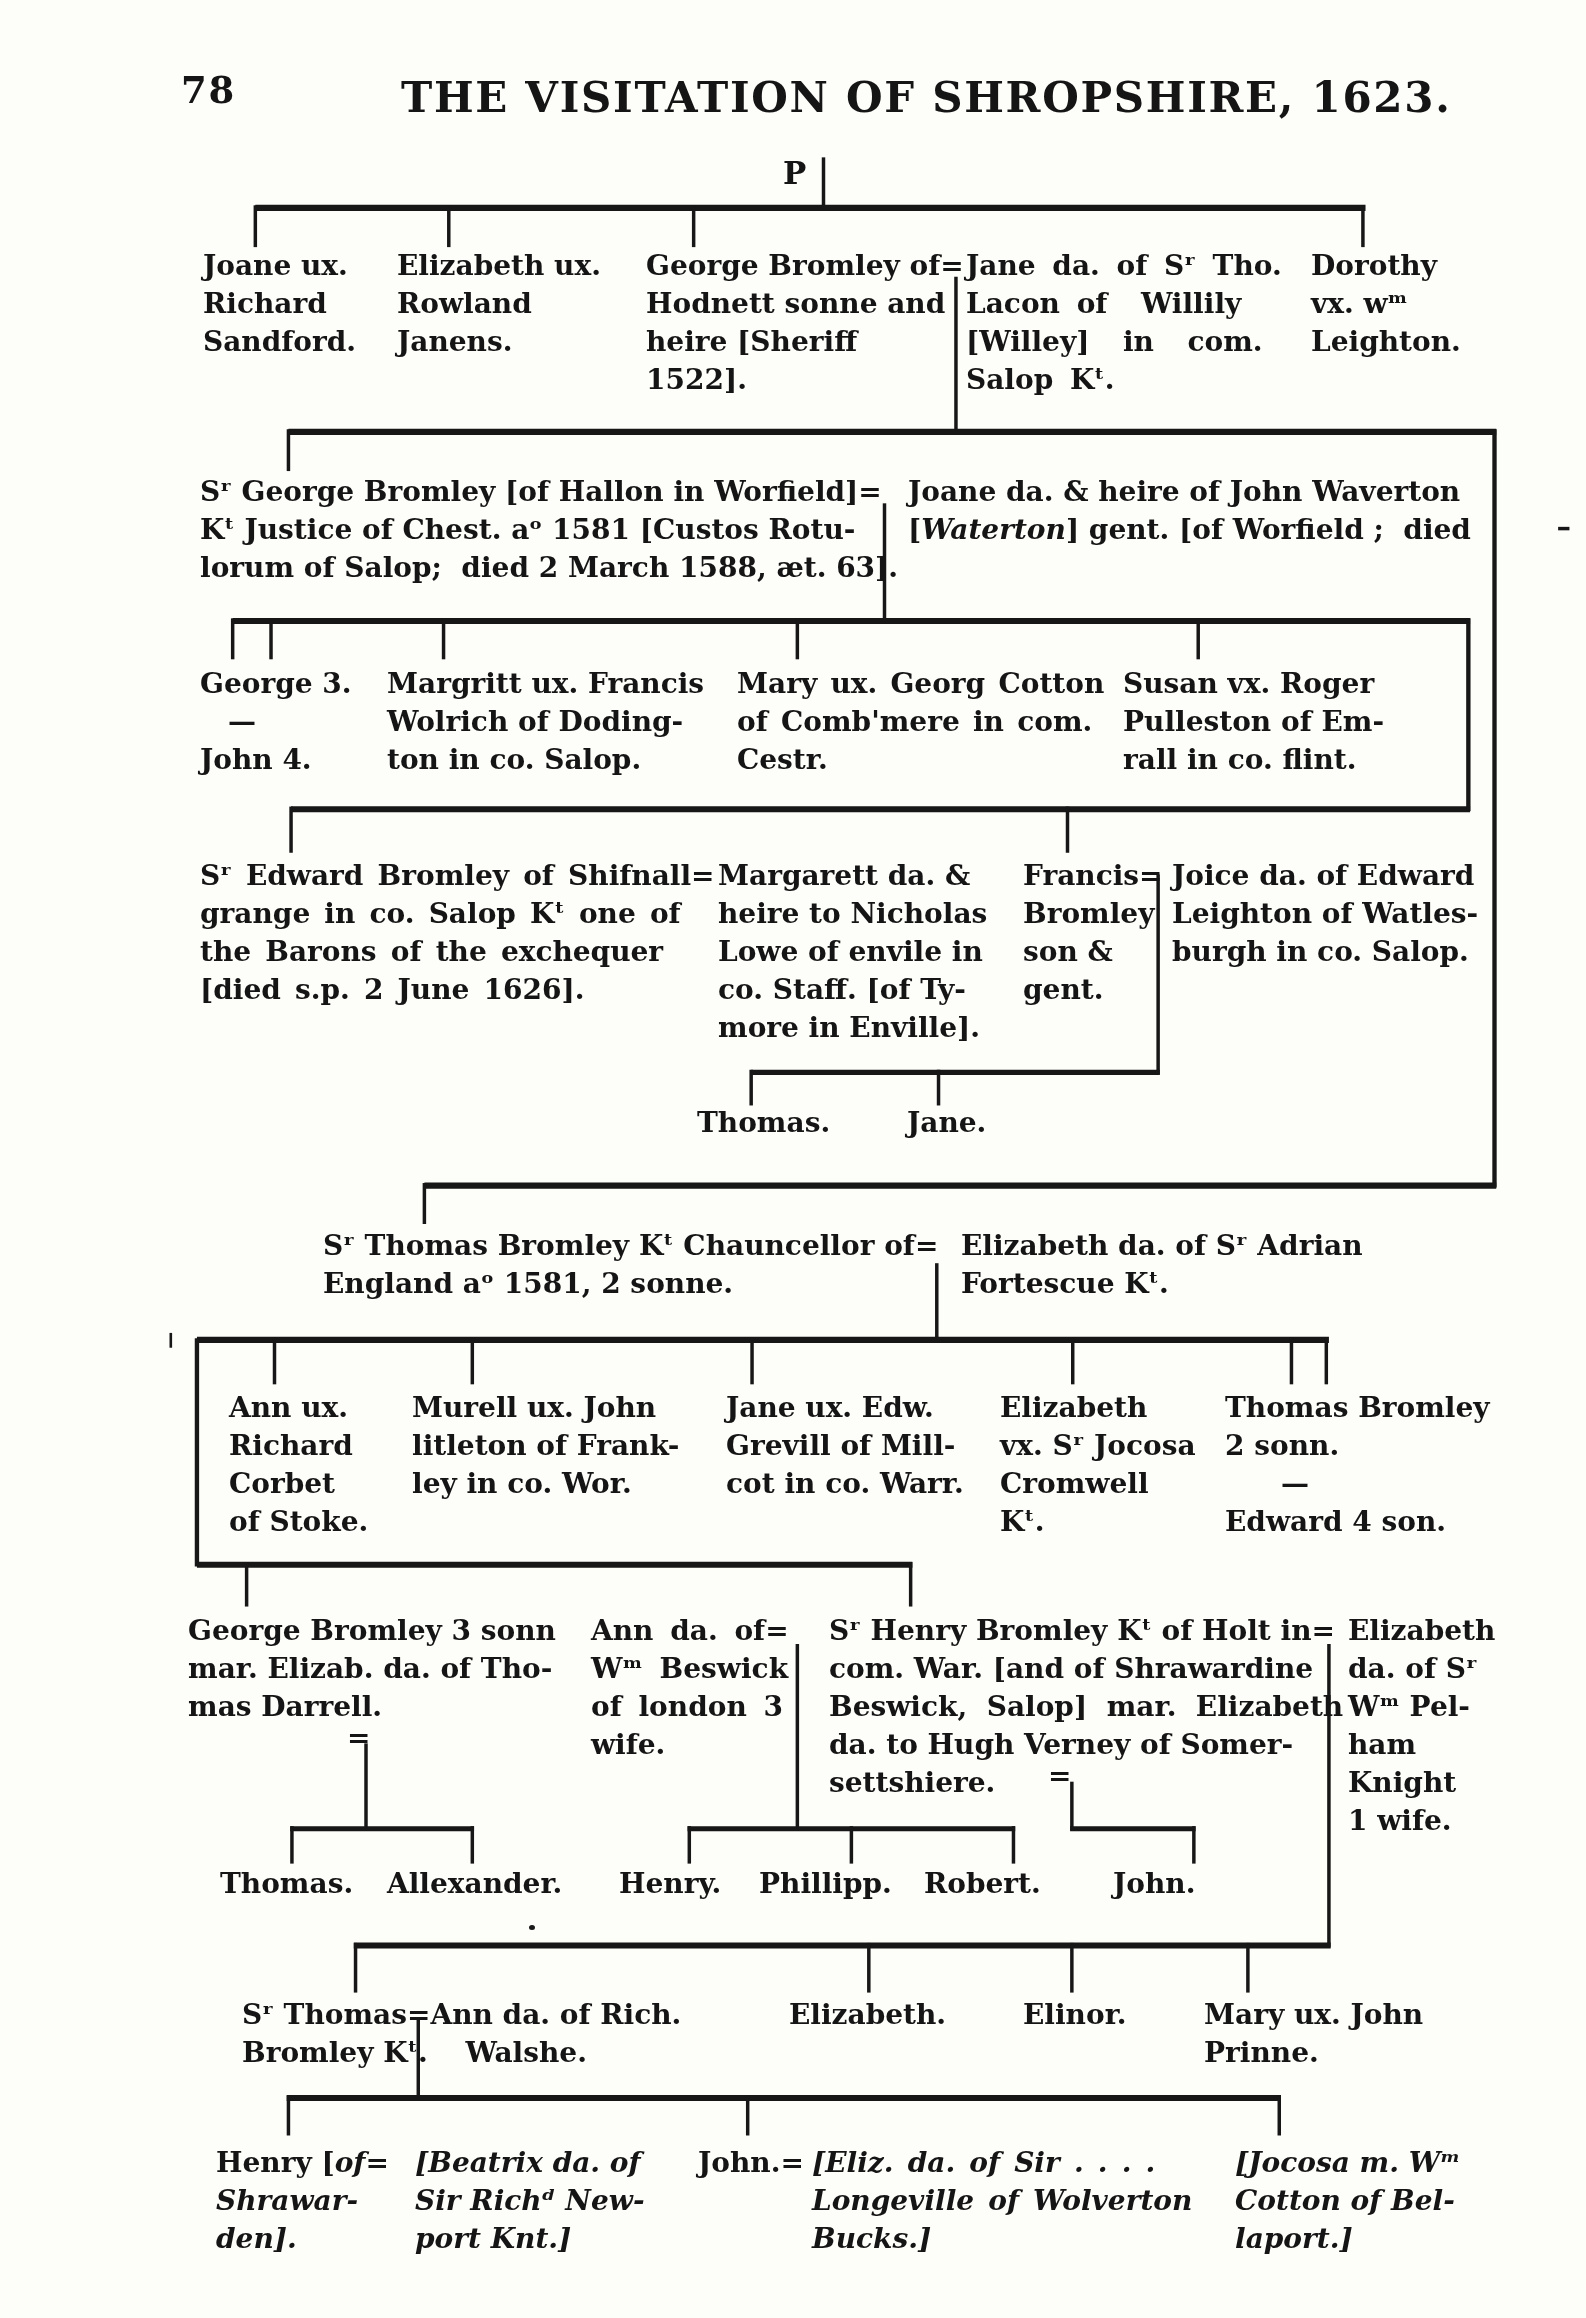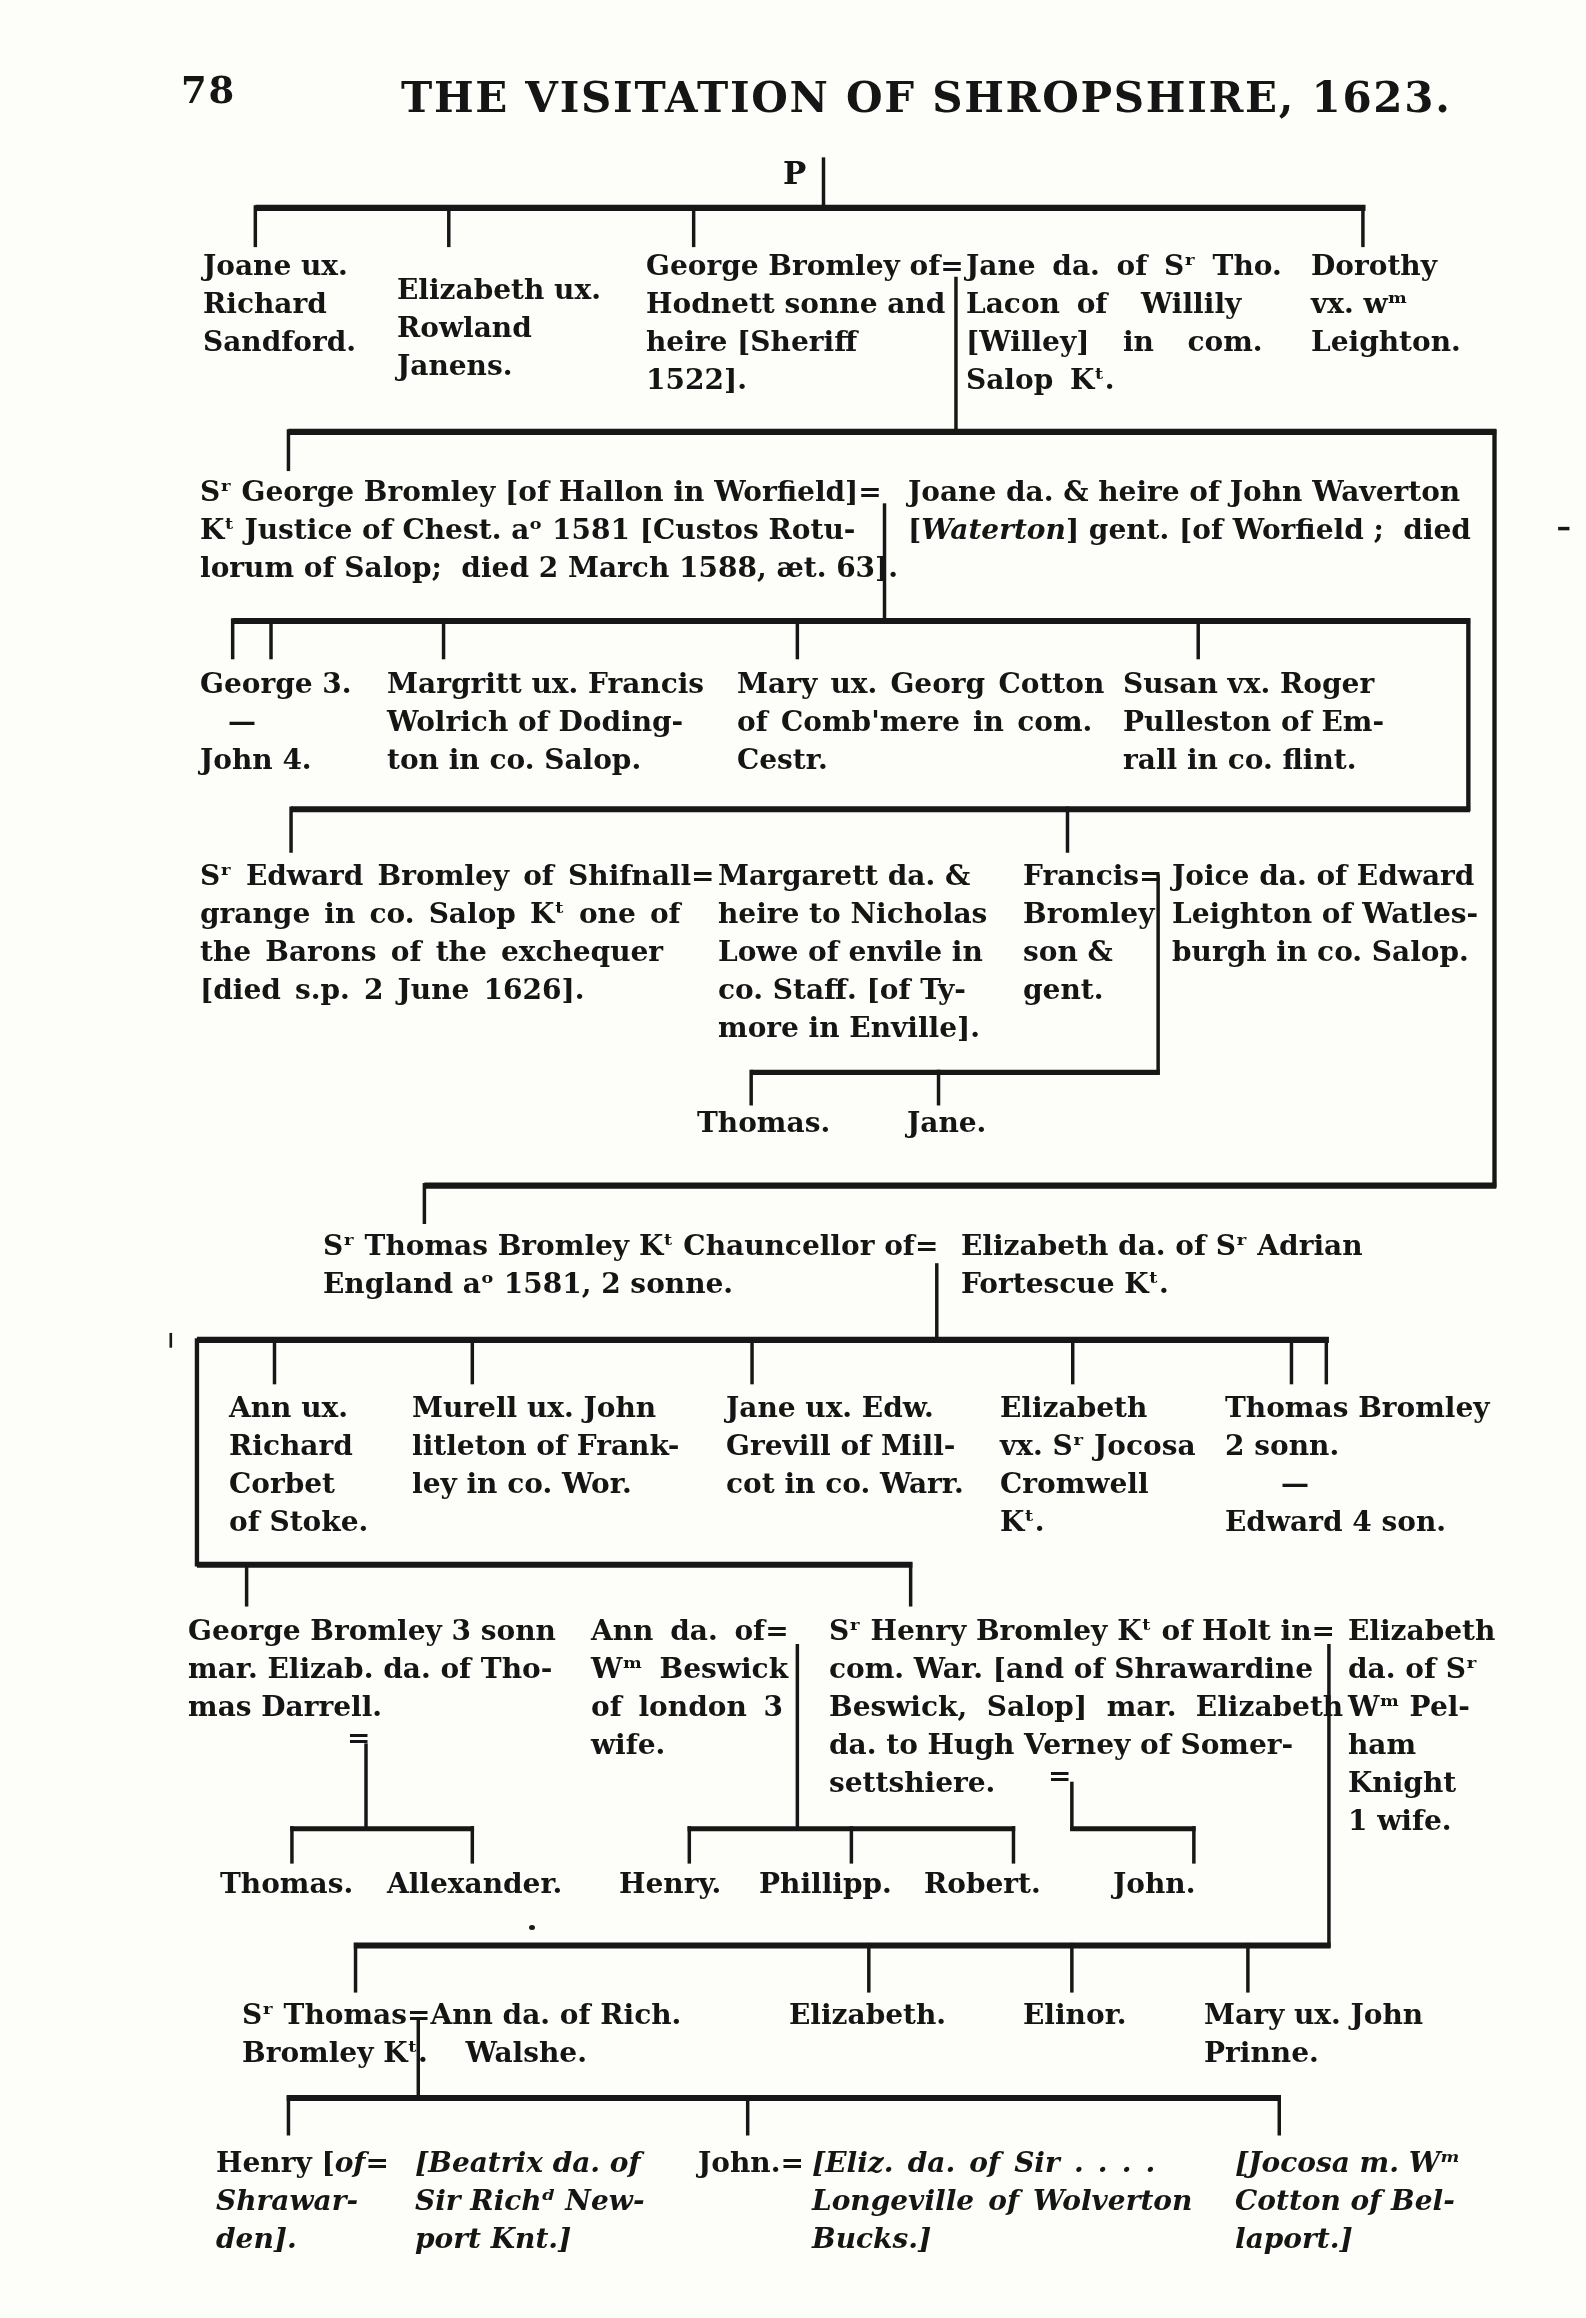--- a/index.html
+++ b/index.html
@@ -100,21 +100,21 @@
     <line x1="329" y1="2407" x2="1470" y2="2407" stroke-width="7" stroke="#171717"></line>
     <line x1="331" y1="2404" x2="331" y2="2450" stroke-width="4" stroke="#171717"></line>
     <line x1="858" y1="2404" x2="858" y2="2450" stroke-width="4" stroke="#171717"></line>
     <line x1="1468" y1="2404" x2="1468" y2="2450" stroke-width="4" stroke="#171717"></line>
     <line x1="1788" y1="606" x2="1801" y2="606" stroke-width="4" stroke="#171717"></line>
     <line x1="196" y1="1529" x2="196" y2="1546" stroke-width="3" stroke="#171717"></line>
   </svg>
 
 <div id="tree">
     <div class="node" style="left: 203px; top: 247px; width: 200px;"><div class="tline"><span>Joane ux.</span></div><div class="tline"><span>Richard</span></div><div class="tline"><span>Sandford.</span></div></div>
-    <div class="node" style="left: 397px; top: 247px; width: 231px; margin-top: 24px;"><div class="tline"><span>Elizabeth ux.</span></div><div class="tline"><span>Rowland</span></div><div class="tline"><span>Janens.</span></div></div>
+    <div class="node" style="left: 397px; top: 247px; width: 231px;"><div class="tline"><span>Elizabeth ux.</span></div><div class="tline"><span>Rowland</span></div><div class="tline"><span>Janens.</span></div></div>
     <div class="node" style="left: 646px; top: 247px; width: 305px;"><div class="tline"><span>George Bromley of=</span></div><div class="tline"><span>Hodnett sonne and</span></div><div class="tline"><span>heire [Sheriff</span></div><div class="tline"><span>1522].</span></div></div>
     <div class="node" style="left: 966px; top: 247px; width: 349px; word-spacing: 7px;"><div class="tline"><span>Jane da. of Sʳ Tho.</span></div><div class="tline"><span>Lacon of  Willily</span></div><div class="tline"><span>[Willey]  in  com.</span></div><div class="tline"><span>Salop Kᵗ.</span></div></div>
     <div class="node" style="left: 1311px; top: 247px; width: 166px;"><div class="tline"><span>Dorothy</span></div><div class="tline"><span>vx. wᵐ</span></div><div class="tline"><span>Leighton.</span></div></div>
     <div class="node" style="left: 200px; top: 473px; width: 693px;"><div class="tline"><span>Sʳ George Bromley [of Hallon in Worfield]=</span></div><div class="tline"><span>Kᵗ Justice of Chest. aᵒ 1581 [Custos Rotu-</span></div><div class="tline"><span>lorum of Salop;  died 2 March 1588, æt. 63].</span></div></div>
     <div class="node" style="left: 908px; top: 473px; width: 580px;"><div class="tline"><span>Joane da. &amp; heire of John Waverton</span></div><div class="tline"><span>[</span><span class="it">Waterton</span><span>] gent. [of Worfield ;  died</span></div></div>
     <div class="node" style="left: 200px; top: 665px; width: 170px;"><div class="tline"><span>George 3.</span></div><div class="tline"><span> —</span></div><div class="tline"><span>John 4.</span></div></div>
     <div class="node" style="left: 379px; top: 665px; width: 318px; margin-left: 8px;"><div class="tline"><span>Margritt ux. Francis</span></div><div class="tline"><span>Wolrich of Doding-</span></div><div class="tline"><span>ton in co. Salop.</span></div></div>
     <div class="node" style="left: 737px; top: 665px; width: 353px; word-spacing: 3.5px;"><div class="tline"><span>Mary ux. Georg Cotton</span></div><div class="tline"><span>of Comb'mere in com.</span></div><div class="tline"><span>Cestr.</span></div></div>
     <div class="node" style="left: 1123px; top: 665px; width: 292px;"><div class="tline"><span>Susan vx. Roger</span></div><div class="tline"><span>Pulleston of Em-</span></div><div class="tline"><span>rall in co. flint.</span></div></div>
     <div class="node" style="left: 200px; top: 857px; width: 519px; word-spacing: 4.4px;"><div class="tline"><span>Sʳ Edward Bromley of Shifnall=</span></div><div class="tline"><span>grange in co. Salop Kᵗ one of</span></div><div class="tline"><span>the Barons of the exchequer</span></div><div class="tline"><span>[died s.p. 2 June 1626].</span></div></div>

